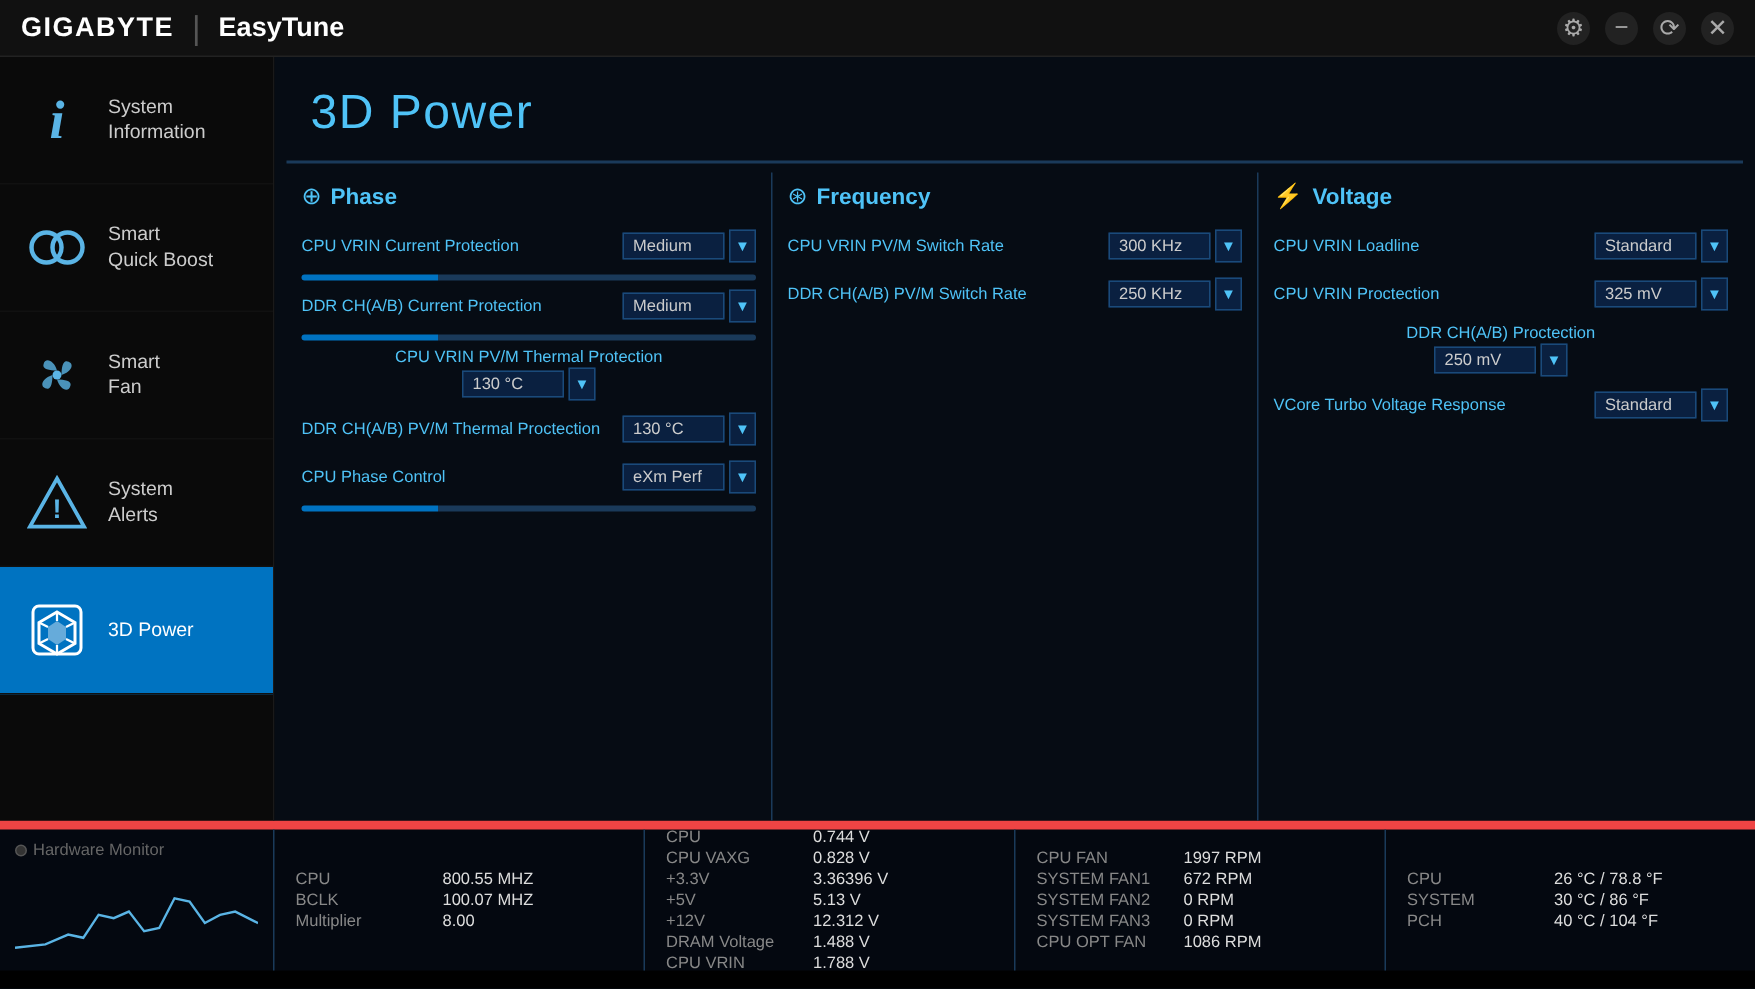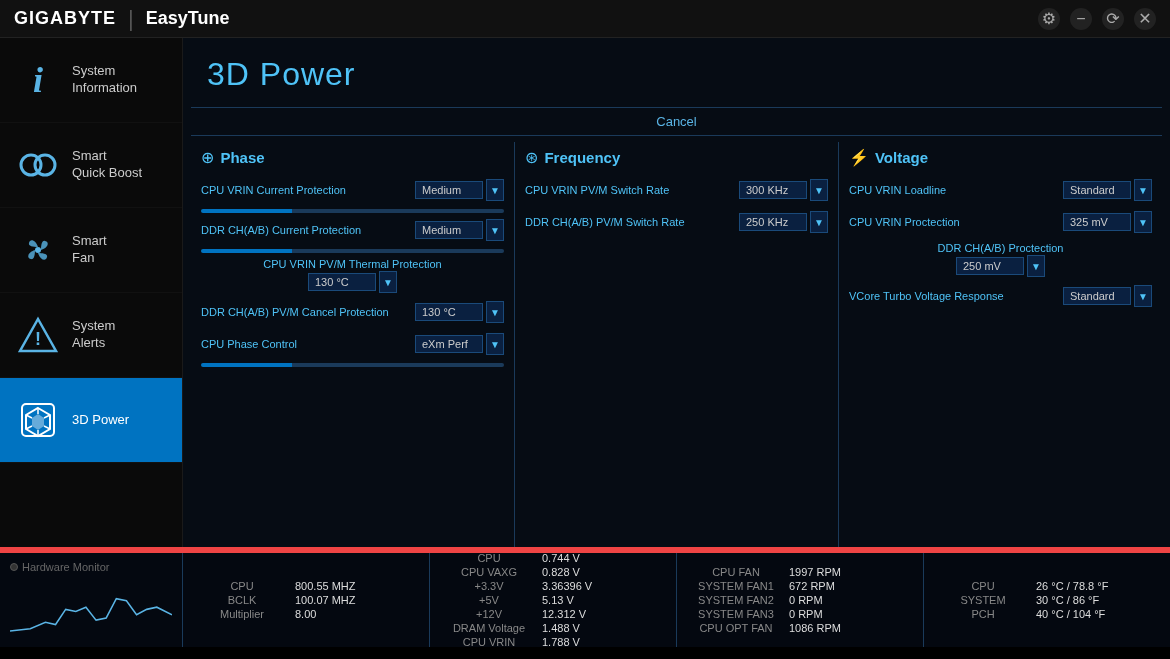--- a/index.html
+++ b/index.html
@@ -257,21 +257,20 @@
     #hw-graph svg { width: 100%; height: 100%; }
 
     .hw-data-section {
       flex: 1;
       padding: 8px 14px;
       border-right: 1px solid #1a3a5a;
       display: flex;
       flex-direction: column;
       justify-content: center;
       gap: 2px;
-      text-align: center;
     }
     .hw-data-section:last-child { border-right: none; }
     .hw-row {
       display: flex;
       gap: 8px;
       font-size: 11px;
     }
     .hw-key {
       color: #888;
       min-width: 90px;
@@ -358,21 +357,20 @@
 
   </div>
 
   <div id="content">
 
     <div id="page-title-bar">
       <h1>3D Power</h1>
     </div>
 
     <div id="action-bar">
-      <button class="action-btn">Cancel</button>
     </div>
 
     <div id="panels">
 
       <div class="panel">
         <div class="panel-title">
           <span class="panel-title-icon">⊕</span>
           <span class="panel-title-text">Phase</span>
         </div>
         <div class="param-row">
@@ -392,21 +390,21 @@
         </div>
         <div class="param-slider"></div>
         <div class="param-row" style="margin-top:4px;flex-direction:column;">
           <span class="param-label">CPU VRIN PV/M Thermal Protection</span>
           <div class="param-value-wrap">
             <span class="param-value">130 °C</span>
             <div class="param-dropdown-btn">▼</div>
           </div>
         </div>
         <div class="param-row" style="margin-top:4px;">
-          <span class="param-label">DDR CH(A/B) PV/M Cancel Protection</span>
+          <span class="param-label">DDR CH(A/B) PV/M Thermal Proctection</span>
           <div class="param-value-wrap">
             <span class="param-value">130 °C</span>
             <div class="param-dropdown-btn">▼</div>
           </div>
         </div>
         <div class="param-row" style="margin-top:5px;">
           <span class="param-label">CPU Phase Control</span>
           <div class="param-value-wrap">
             <span class="param-value">eXm Perf</span>
             <div class="param-dropdown-btn">▼</div>

